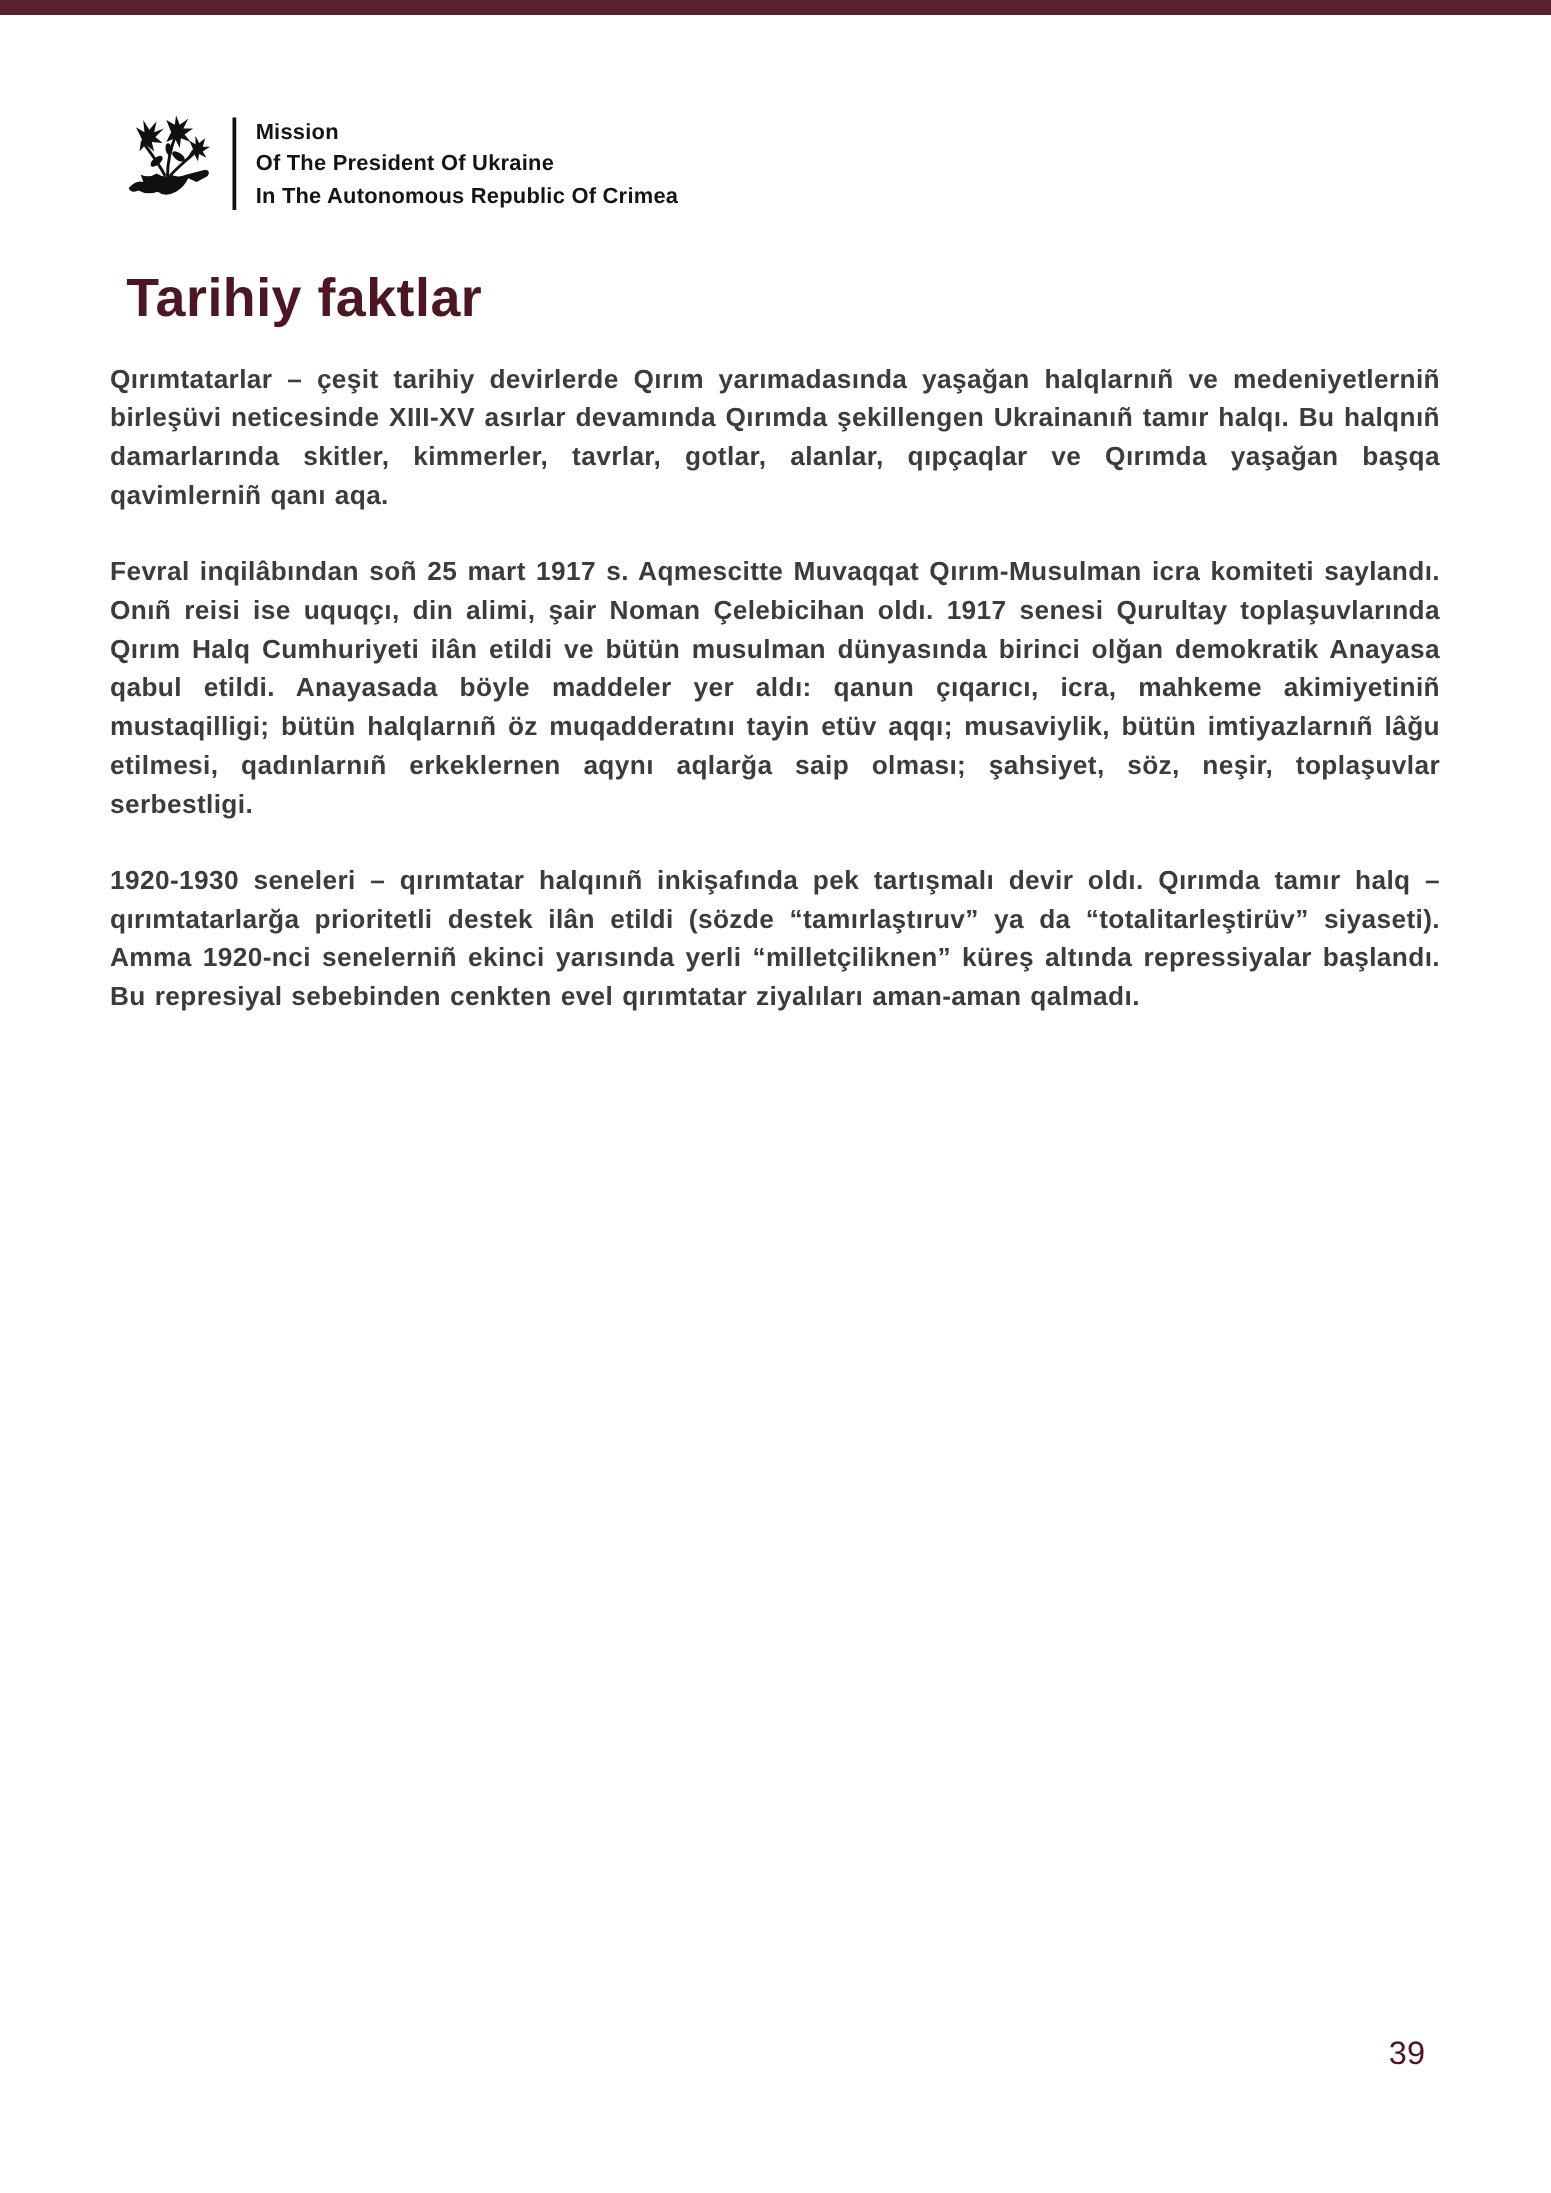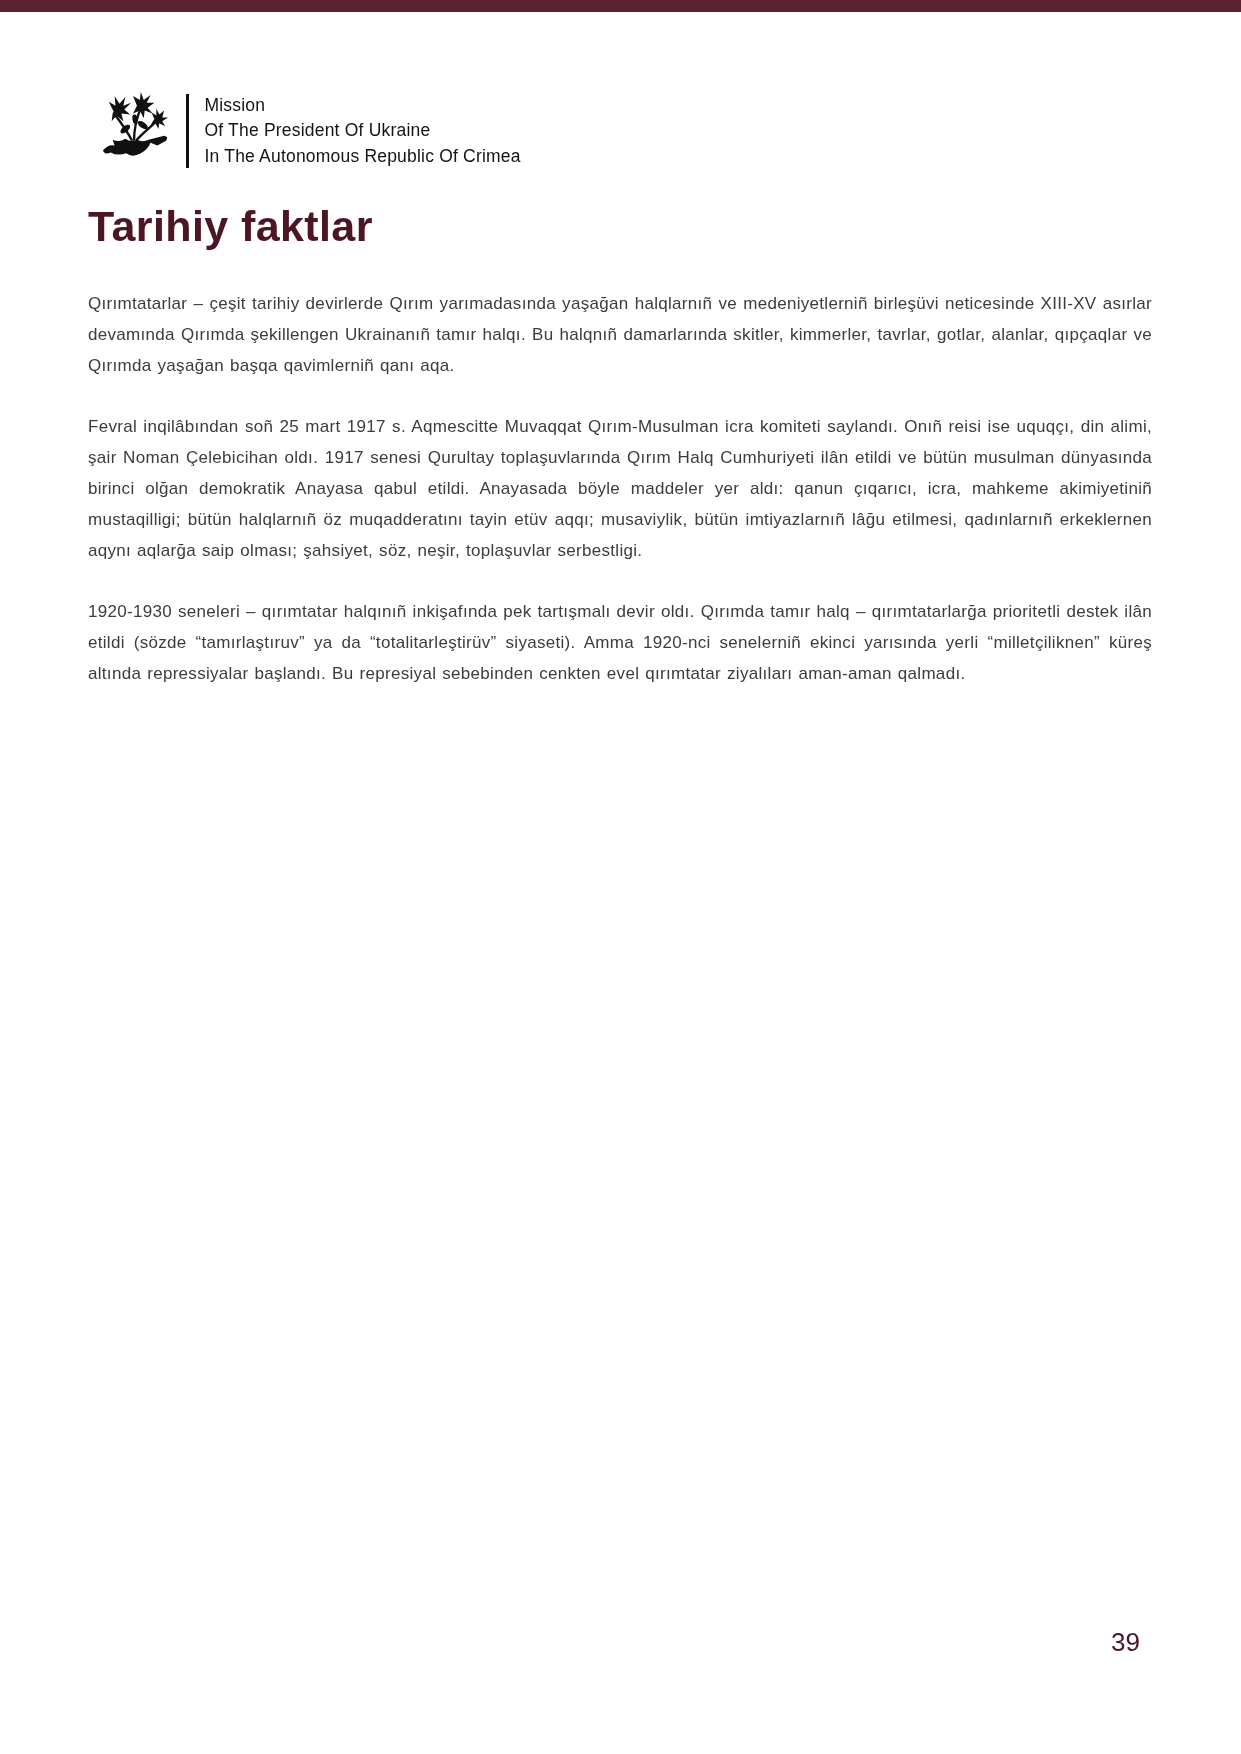--- a/index.html
+++ b/index.html
@@ -26,35 +26,36 @@
     position:absolute;top:90px;left:100px;
     display:flex;align-items:center;
   }
   .logo{width:70px;height:82px;flex:0 0 auto;}
   .logo svg{width:70px;height:82px;display:block;}
   .header-divider{
     width:2.5px;height:74px;background:#101010;
     margin-left:16px;margin-right:16px;flex:0 0 auto;
   }
   .header-text{
-    font-size:17.5px;line-height:25.5px;font-weight:400;
+    font-size:17.5px;line-height:25.5px;font-weight:700;
     color:var(--header-text);letter-spacing:.2px;white-space:nowrap;
   }
   .page-title{
     position:absolute;top:202px;left:88px;
     font-size:43px;font-weight:800;letter-spacing:.4px;
     color:var(--accent);
-    margin:0;
+    margin:13px;
   }
   .body-text{
     position:absolute;top:288px;left:88px;width:1064px;
-    font-size:17px;line-height:31px;
+    font-size:21px;line-height:31px;
     letter-spacing:.3px;word-spacing:1px;
     color:var(--body-text);
     text-align:justify;
+    font-weight:bold;
   }
   .body-text p{margin:0 0 30px 0;}
   .page-footer{
     position:absolute;top:1624px;left:88px;width:1052px;
     text-align:right;
     font-size:26px;line-height:36px;
     color:var(--accent);
   }
 </style>
 </head>

